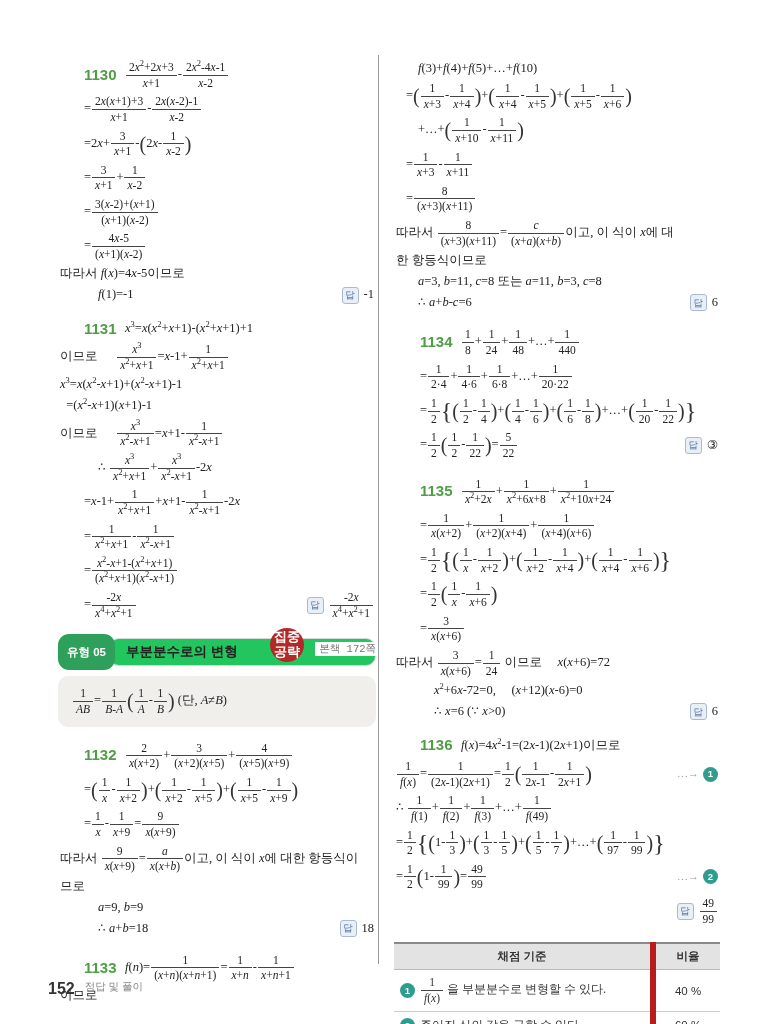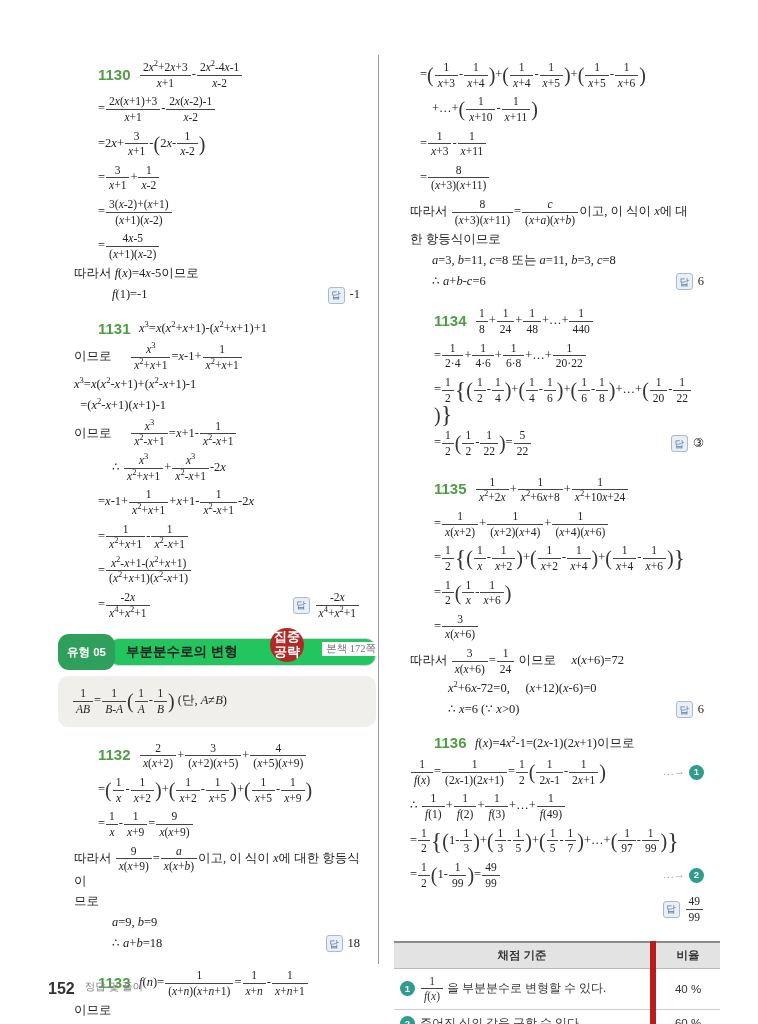--- a/index.html
+++ b/index.html
@@ -6,21 +6,21 @@
   .page{position:relative;width:758px;height:1024px;background:#ffffff;overflow:hidden;
         font-family:"Liberation Serif","DejaVu Serif","DejaVu Sans",serif;color:#222;}
   .divider{position:absolute;left:378px;top:55px;bottom:60px;width:1px;background:#9a9a9a;}
   .col{position:absolute;top:56px;}
   .col.left{left:58px;width:318px;}
   .col.right{left:394px;width:326px;}
   .problem{margin-bottom:16px;}
   .pnum{display:inline-block;min-width:36px;margin-right:5px;
         font-family:"Liberation Sans","DejaVu Sans",sans-serif;
         font-weight:bold;font-size:15px;color:var(--green,#4f9e45);vertical-align:middle;}
-  .line{display:flex;align-items:center;margin:4px 16px;min-height:17px;font-size:12.5px;line-height:1.25;}
+  .line{display:flex;align-items:center;margin:4px 2px;min-height:17px;font-size:12.5px;line-height:1.25;}
   .line .math{white-space:pre-wrap;}
   .p .ind0{padding-left:24px;} .p .ind1{padding-left:38px;} .p .indf{padding-left:0;}
   .cont .ind0{padding-left:10px;} .cont .ind1{padding-left:22px;} .cont .indf{padding-left:0;}
   .firstline{padding-left:0;}
   .fr{display:inline-block;text-align:center;vertical-align:middle;margin:1px 1px;font-size:11.5px;line-height:1.1;}
   .nu{display:block;padding:0 3px 1px;border-bottom:1px solid #444;}
   .de{display:block;padding:1px 3px 0;}
   sup{font-size:8.5px;line-height:0;}
   .bp{font-size:20px;line-height:.9;vertical-align:middle;font-weight:400;color:#333;}
   .bb{font-size:24px;line-height:.8;vertical-align:middle;font-weight:400;color:#333;}
@@ -38,21 +38,21 @@
   .typehead{display:flex;align-items:center;position:relative;height:32px;}
   .tbadge{display:inline-flex;align-items:center;justify-content:center;height:36px;padding:0 9px;border-radius:11px;
           background:var(--typegreen,#2ea05b);color:#fff;font-family:"Liberation Sans","DejaVu Sans",sans-serif;
           font-size:11.5px;font-weight:bold;white-space:nowrap;z-index:2;}
   .ttitlebox{flex:1;margin-left:-6px;border:1.5px solid #d8d8d8;border-radius:10px;height:26px;
              display:flex;align-items:center;padding:0 0 0 16px;background:#22c55e;}
   .ttitle{font-family:"Liberation Sans","DejaVu Sans",sans-serif;font-weight:bold;font-size:13.5px;color:#222;}
   .fbadge{position:absolute;right:72px;top:-8px;width:34px;height:34px;border-radius:50%;
           background:var(--focusred,#b22a27);color:#fff;display:flex;flex-direction:column;align-items:center;justify-content:center;
           font-family:"Liberation Sans","DejaVu Sans",sans-serif;font-size:13px;font-weight:bold;line-height:1.15;z-index:3;}
-  .tref{position:absolute;right:0;top:6px;font-family:Liberation Serif, serif;font-size:10.5px;color:#777;background:#fff;padding-left:4px;}
+  .tref{position:absolute;right:0;top:6px;font-family:Liberation Mono, monospace;font-size:10.5px;color:#777;background:#fff;padding-left:4px;}
   .formulabox{margin-top:8px;background:#f1efec;border-radius:10px;padding:10px 14px;font-size:12.5px;}
   
   .rubric{width:100%;border-collapse:collapse;margin-top:12px;font-family:"Liberation Sans","DejaVu Sans",sans-serif;font-size:11.5px;color:#333;}
   .rubric th{background:#e3e3e3;border-top:2px solid #8a8a8a;border-bottom:1px solid #bbb;
              font-weight:bold;padding:5px 4px;text-align:center;}
   .rubric td{border-bottom:1px solid #ccc;padding:5px 6px;background:#fff;vertical-align:middle;}
   .rubric tr:last-child td{border-bottom:2px solid #8a8a8a;}
   .rubric .ratio{width:52px;text-align:center;border-left:6px solid #b91c1c;}
   .rubric .crit{display:flex;align-items:center;gap:5px;font-family:"Liberation Serif","DejaVu Serif",serif;font-size:12px;}
   
@@ -186,20 +186,23 @@
           <span class="math"><i>f</i>(<i>n</i>)=<span class="fr"><span class="nu">1</span><span class="de">(<i>x</i>+<i>n</i>)(<i>x</i>+<i>n</i>+1)</span></span>=<span class="fr"><span class="nu">1</span><span class="de"><i>x</i>+<i>n</i></span></span>-<span class="fr"><span class="nu">1</span><span class="de"><i>x</i>+<i>n</i>+1</span></span></span>
         </div>
         <div class="line indf">
           <span class="math">이므로</span>
         </div>
       </div>
   </div>
 
   <div class="col right">
     <div class="problem cont">
+        <div class="line ind1">
+          <span class="math"><i>f</i>(3)+<i>f</i>(4)+<i>f</i>(5)+…+<i>f</i>(10)</span>
+        </div>
         <div class="line ind0">
           <span class="math">=<span class="bp">(</span><span class="fr"><span class="nu">1</span><span class="de"><i>x</i>+3</span></span>-<span class="fr"><span class="nu">1</span><span class="de"><i>x</i>+4</span></span><span class="bp">)</span>+<span class="bp">(</span><span class="fr"><span class="nu">1</span><span class="de"><i>x</i>+4</span></span>-<span class="fr"><span class="nu">1</span><span class="de"><i>x</i>+5</span></span><span class="bp">)</span>+<span class="bp">(</span><span class="fr"><span class="nu">1</span><span class="de"><i>x</i>+5</span></span>-<span class="fr"><span class="nu">1</span><span class="de"><i>x</i>+6</span></span><span class="bp">)</span></span>
         </div>
         <div class="line ind1">
           <span class="math">+…+<span class="bp">(</span><span class="fr"><span class="nu">1</span><span class="de"><i>x</i>+10</span></span>-<span class="fr"><span class="nu">1</span><span class="de"><i>x</i>+11</span></span><span class="bp">)</span></span>
         </div>
         <div class="line ind0">
           <span class="math">=<span class="fr"><span class="nu">1</span><span class="de"><i>x</i>+3</span></span>-<span class="fr"><span class="nu">1</span><span class="de"><i>x</i>+11</span></span></span>
         </div>
         <div class="line ind0">

